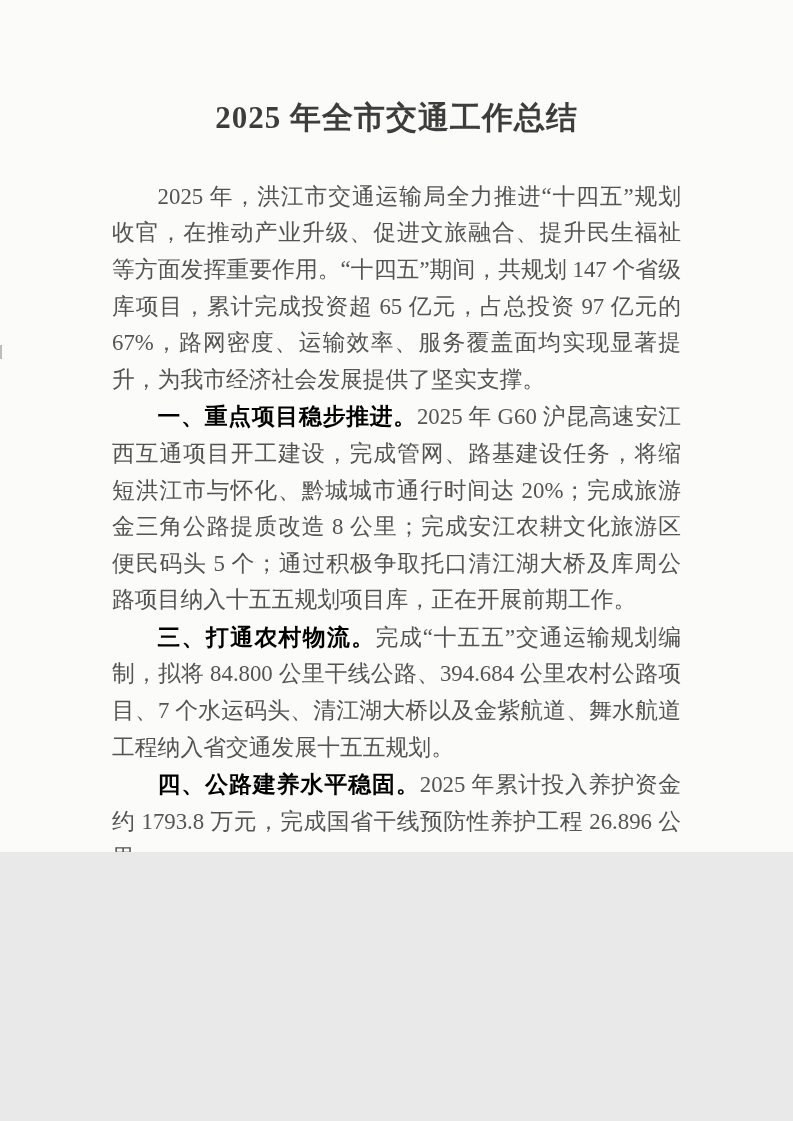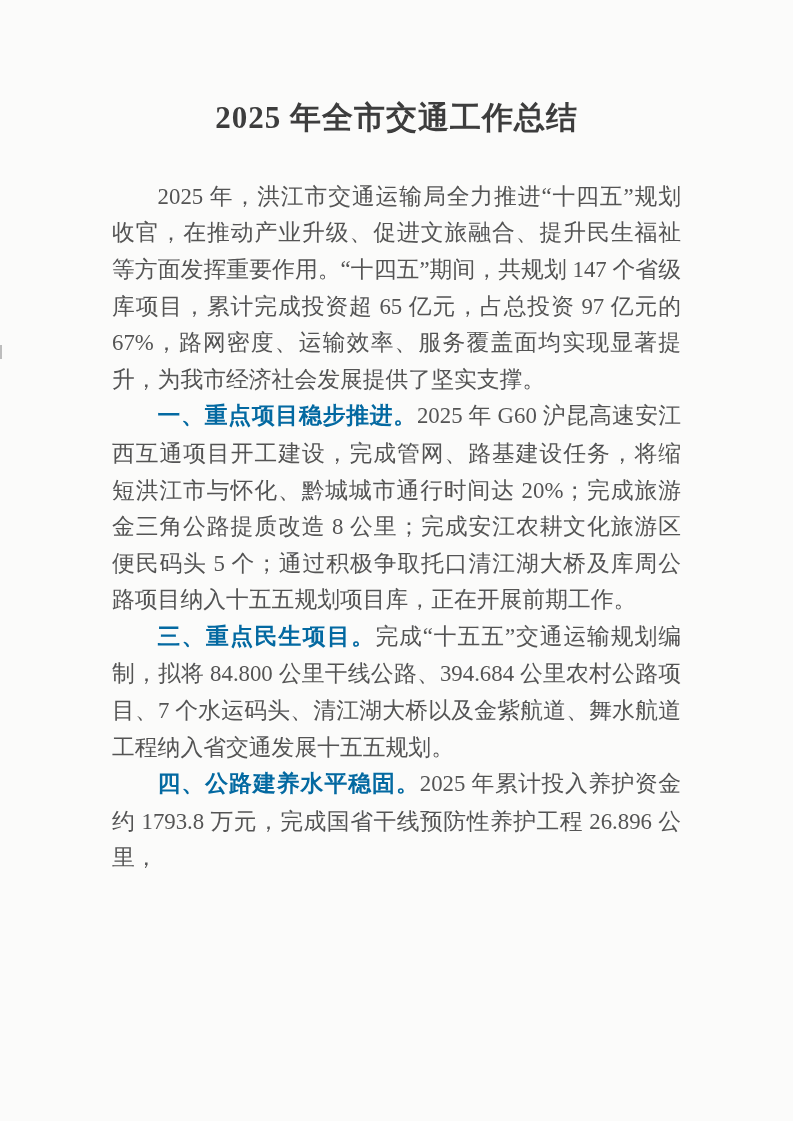--- a/index.html
+++ b/index.html
@@ -3,21 +3,21 @@
 <meta charset="utf-8">
 <style>
   html, body {
     margin: 0;
     padding: 0;
     background: #e9e9e9;
   }
   .page {
     position: relative;
     width: 793px;
-    height: 1121px;
+    height: 852px;
     margin: 0 auto;
     background: #fbfbfa;
     overflow: hidden;
     font-family: "Liberation Serif", "DejaVu Serif", serif;
   }
   .doc-title {
     padding-top: 76px;
     text-align: center;
     font-size: 31px;
     font-weight: bold;
@@ -30,22 +30,22 @@
     line-height: 36.6px;
     color: #545454;
     text-align: justify;
   }
   .para {
     margin: 0;
     text-indent: 2em;
   }
   .para-heading {
     font-weight: bold;
-    color: #0369a1;
-    font-family: Liberation Mono, monospace;
+    color: #000000;
+    font-family: Liberation Sans, sans-serif;
     letter-spacing: 0.5px;
   }
   .scan-artifact {
     position: absolute;
     left: 0;
     top: 345px;
     width: 2px;
     height: 14px;
     background: #8a8a8a;
     opacity: 0.55;
@@ -60,18 +60,18 @@
 
   <h1 class="doc-title">2025 年全市交通工作总结</h1>
 
   <div class="doc-body">
 
     <p class="para"><span>2025 年，洪江市交通运输局全力推进“十四五”规划收官，在推动产业升级、促进文旅融合、提升民生福祉等方面发挥重要作用。“十四五”期间，共规划 147 个省级库项目，累计完成投资超 65 亿元，占总投资 97 亿元的 67%，路网密度、运输效率、服务覆盖面均实现显著提升，为我市经济社会发展提供了坚实支撑。</span></p>
 
     <p class="para"><span class="para-heading">一、重点项目稳步推进。</span><span>2025 年 G60 沪昆高速安江西互通项目开工建设，完成管网、路基建设任务，将缩短洪江市与怀化、黔城城市通行时间达 20%；完成旅游金三角公路提质改造 8 公里；完成安江农耕文化旅游区便民码头 5 个；通过积极争取托口清江湖大桥及库周公路项目纳入十五五规划项目库，正在开展前期工作。</span></p>
 
 
-    <p class="para"><span class="para-heading">三、重点民生项目。</span><span>完成“十五五”交通运输规划编制，拟将 84.800 公里干线公路、394.684 公里农村公路项目、7 个水运码头、清江湖大桥以及金紫航道、舞水航道工程纳入省交通发展十五五规划。</span></p>
+    <p class="para"><span class="para-heading">三、打通农村物流。</span><span>完成“十五五”交通运输规划编制，拟将 84.800 公里干线公路、394.684 公里农村公路项目、7 个水运码头、清江湖大桥以及金紫航道、舞水航道工程纳入省交通发展十五五规划。</span></p>
 
     <p class="para"><span class="para-heading">四、公路建养水平稳固。</span><span>2025 年累计投入养护资金约 1793.8 万元，完成国省干线预防性养护工程 26.896 公里，</span></p>
 
   </div>
 </div>
 
 </body></html>

